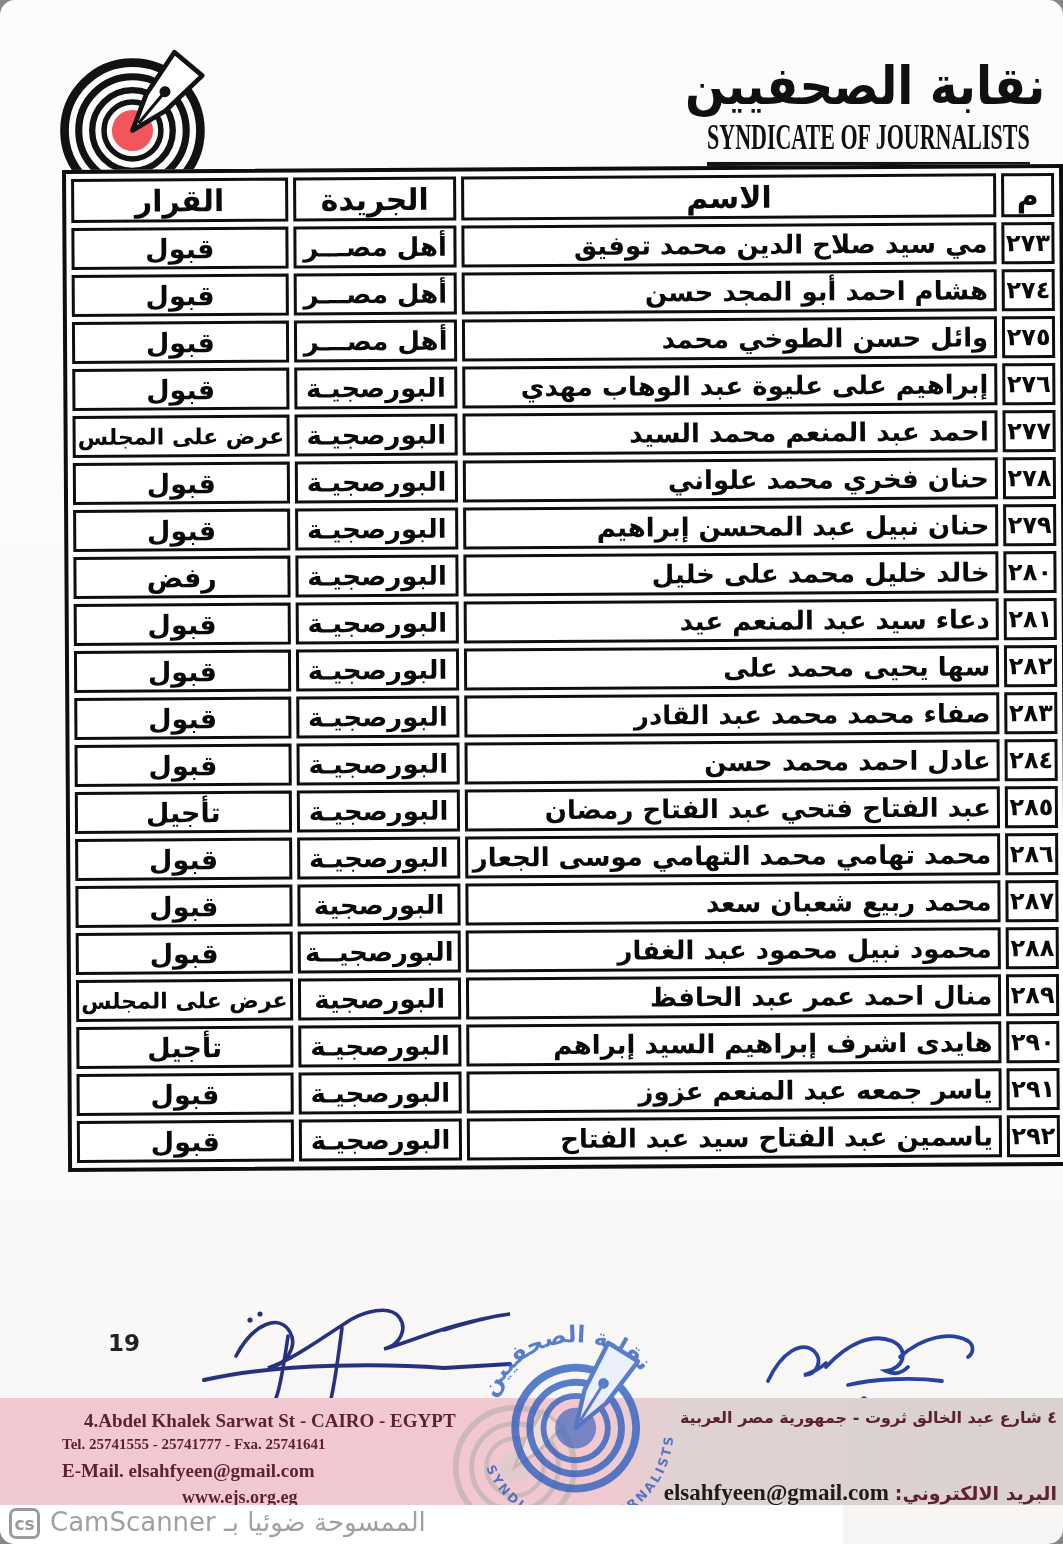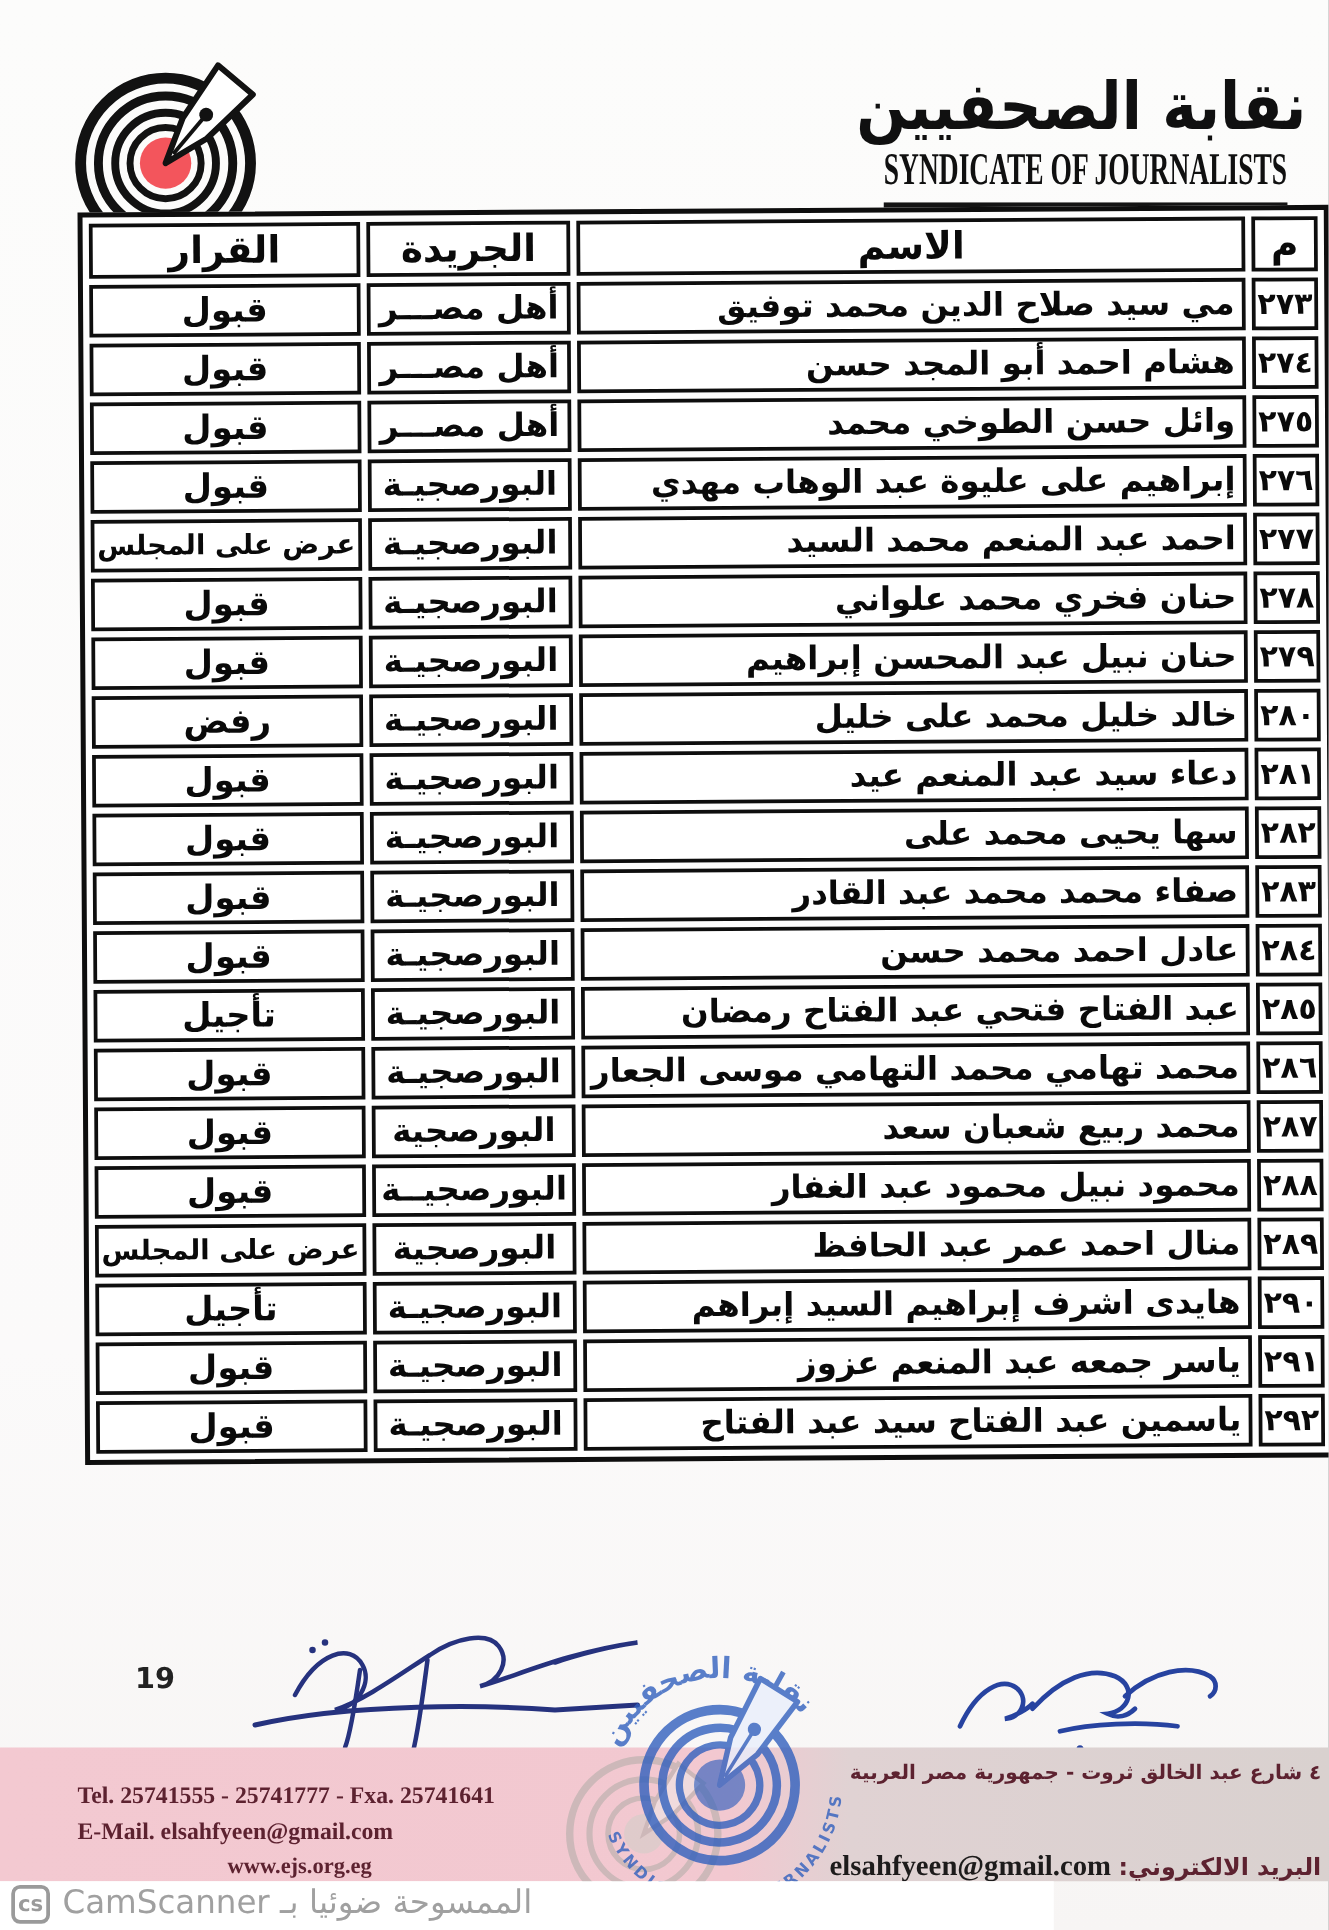--- a/index.html
+++ b/index.html
@@ -1,20 +1,21 @@
 <!DOCTYPE html>
 <html lang="ar"><head>
 <meta charset="utf-8">
 <style>
   * { margin:0; padding:0; box-sizing:border-box; }
   body { background:#888; font-family:"DejaVu Sans", sans-serif; }
   .page {
     position:relative; width:1063px; height:1544px; margin:0 auto;
     background:linear-gradient(180deg,#fcfcfb 0%,#fbfafa 70%,#f7f5f4 100%);
     overflow:hidden;
+    border-radius:15px;
   }
   
   .logo { position:absolute; left:52px; top:42px; width:172px; height:162px; }
   .brand { position:absolute; right:48px; top:58px; width:330px; text-align:center; color:#101010; }
   .brand-ar { font-size:47px; font-weight:bold; transform:scaleY(1.12); letter-spacing:-1px; white-space:nowrap; }
   .brand-en {
     display:inline-block; margin-top:4px; font-family:"Liberation Serif", serif; font-weight:bold;
     font-size:25px; white-space:nowrap; transform:scale(0.88,1.45); transform-origin:center top;
     border-bottom:3px solid #141414; padding-bottom:3px;
   }
@@ -43,21 +44,21 @@
   .stamp     { position:absolute; left:462px; top:1318px; width:228px; height:224px; transform:rotate(-10deg); opacity:.9; }
   .band {
     position:absolute; left:0; top:1398px; width:1063px; height:107px;
     background:linear-gradient(90deg,#f3c9d1 0%,#f2c8d0 55%,#e0d2d3 64%,#d9d1cf 100%);
   }
   .band-left {
     position:absolute; left:62px; top:1410px; width:540px;
     font-family:"Liberation Serif", serif; font-weight:bold; color:#5d2230;
   }
   .bl-address { font-size:19px; margin-left:22px; }
-  .bl-phones  { font-size:19px; margin-top:16px; }
+  .bl-phones  { font-size:15px; margin-top:4px; }
   .bl-email   { font-size:19px; margin-top:7px; }
   .bl-site    { font-size:18px; margin-top:5px; margin-left:120px; }
   .band-right {
     position:absolute; right:6px; top:1402px; width:410px; direction:rtl; text-align:right;
     color:#5d2230; font-weight:bold;
   }
   .br-line { font-size:16px; margin-top:6px; white-space:nowrap; }
   .br-mixed { display:flex; flex-direction:row; justify-content:flex-start; align-items:baseline; gap:6px; }
   .br-label { font-size:19px; }
   .br-big { font-family:"Liberation Serif", serif; color:#1d1b1b; font-size:23px; font-weight:bold; direction:ltr;margin-top:47px; }
@@ -307,20 +308,21 @@
         <g transform="translate(115,113) rotate(42)">
           <path d="M0,0 L-13,-38 L-18,-92 L18,-92 L13,-38 Z" fill="#e9eefb" stroke="#2f5fbe" stroke-width="4.5" stroke-linejoin="round"></path>
           <path d="M0,-8 L0,-50" stroke="#2f5fbe" stroke-width="3"></path>
           <circle cx="0" cy="-54" r="5.5" fill="#2f5fbe"></circle>
         </g>
       </g>
     </svg>
   </div>
 
   <div class="band-left">
+    <div class="bl-address">4.Abdel Khalek Sarwat St - CAIRO - EGYPT</div>
     <div class="bl-phones">Tel. 25741555 - 25741777 -   Fxa. 25741641</div>
     <div class="bl-email">E-Mail. elsahfyeen@gmail.com</div>
     <div class="bl-site">www.ejs.org.eg</div>
   </div>
 
   <div class="band-right">
     <div class="br-line">٤ شارع عبد الخالق ثروت - جمهورية مصر العربية</div>
     <div class="br-line br-mixed">
       <span class="br-label">البريد الالكتروني:</span>
       <span class="br-big">elsahfyeen@gmail.com</span>

